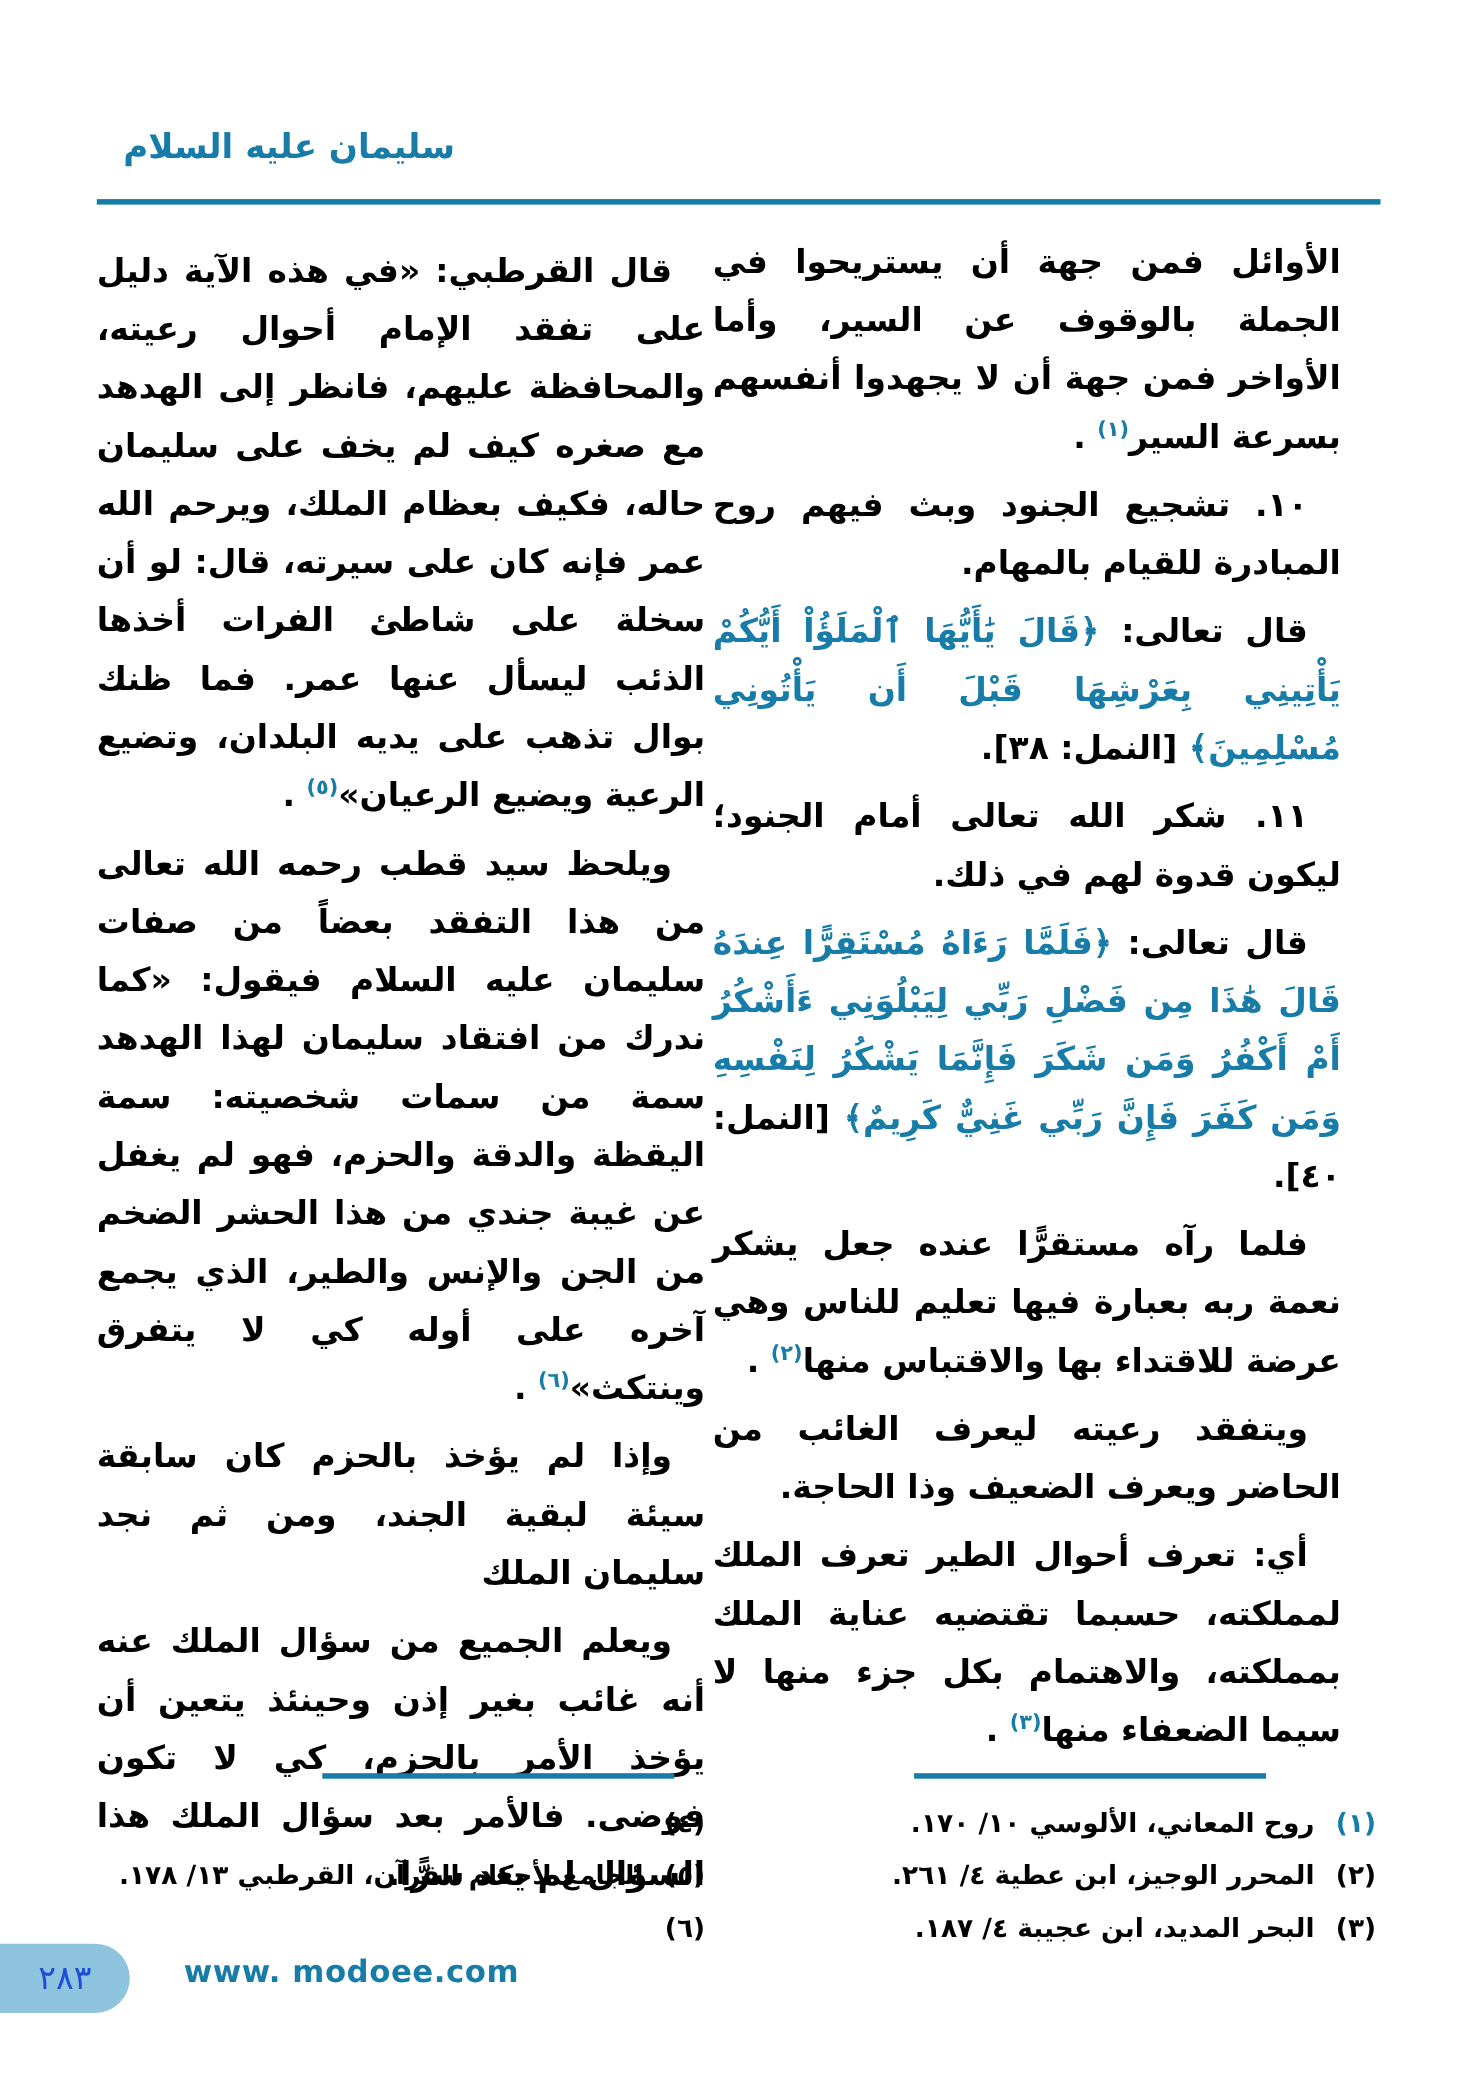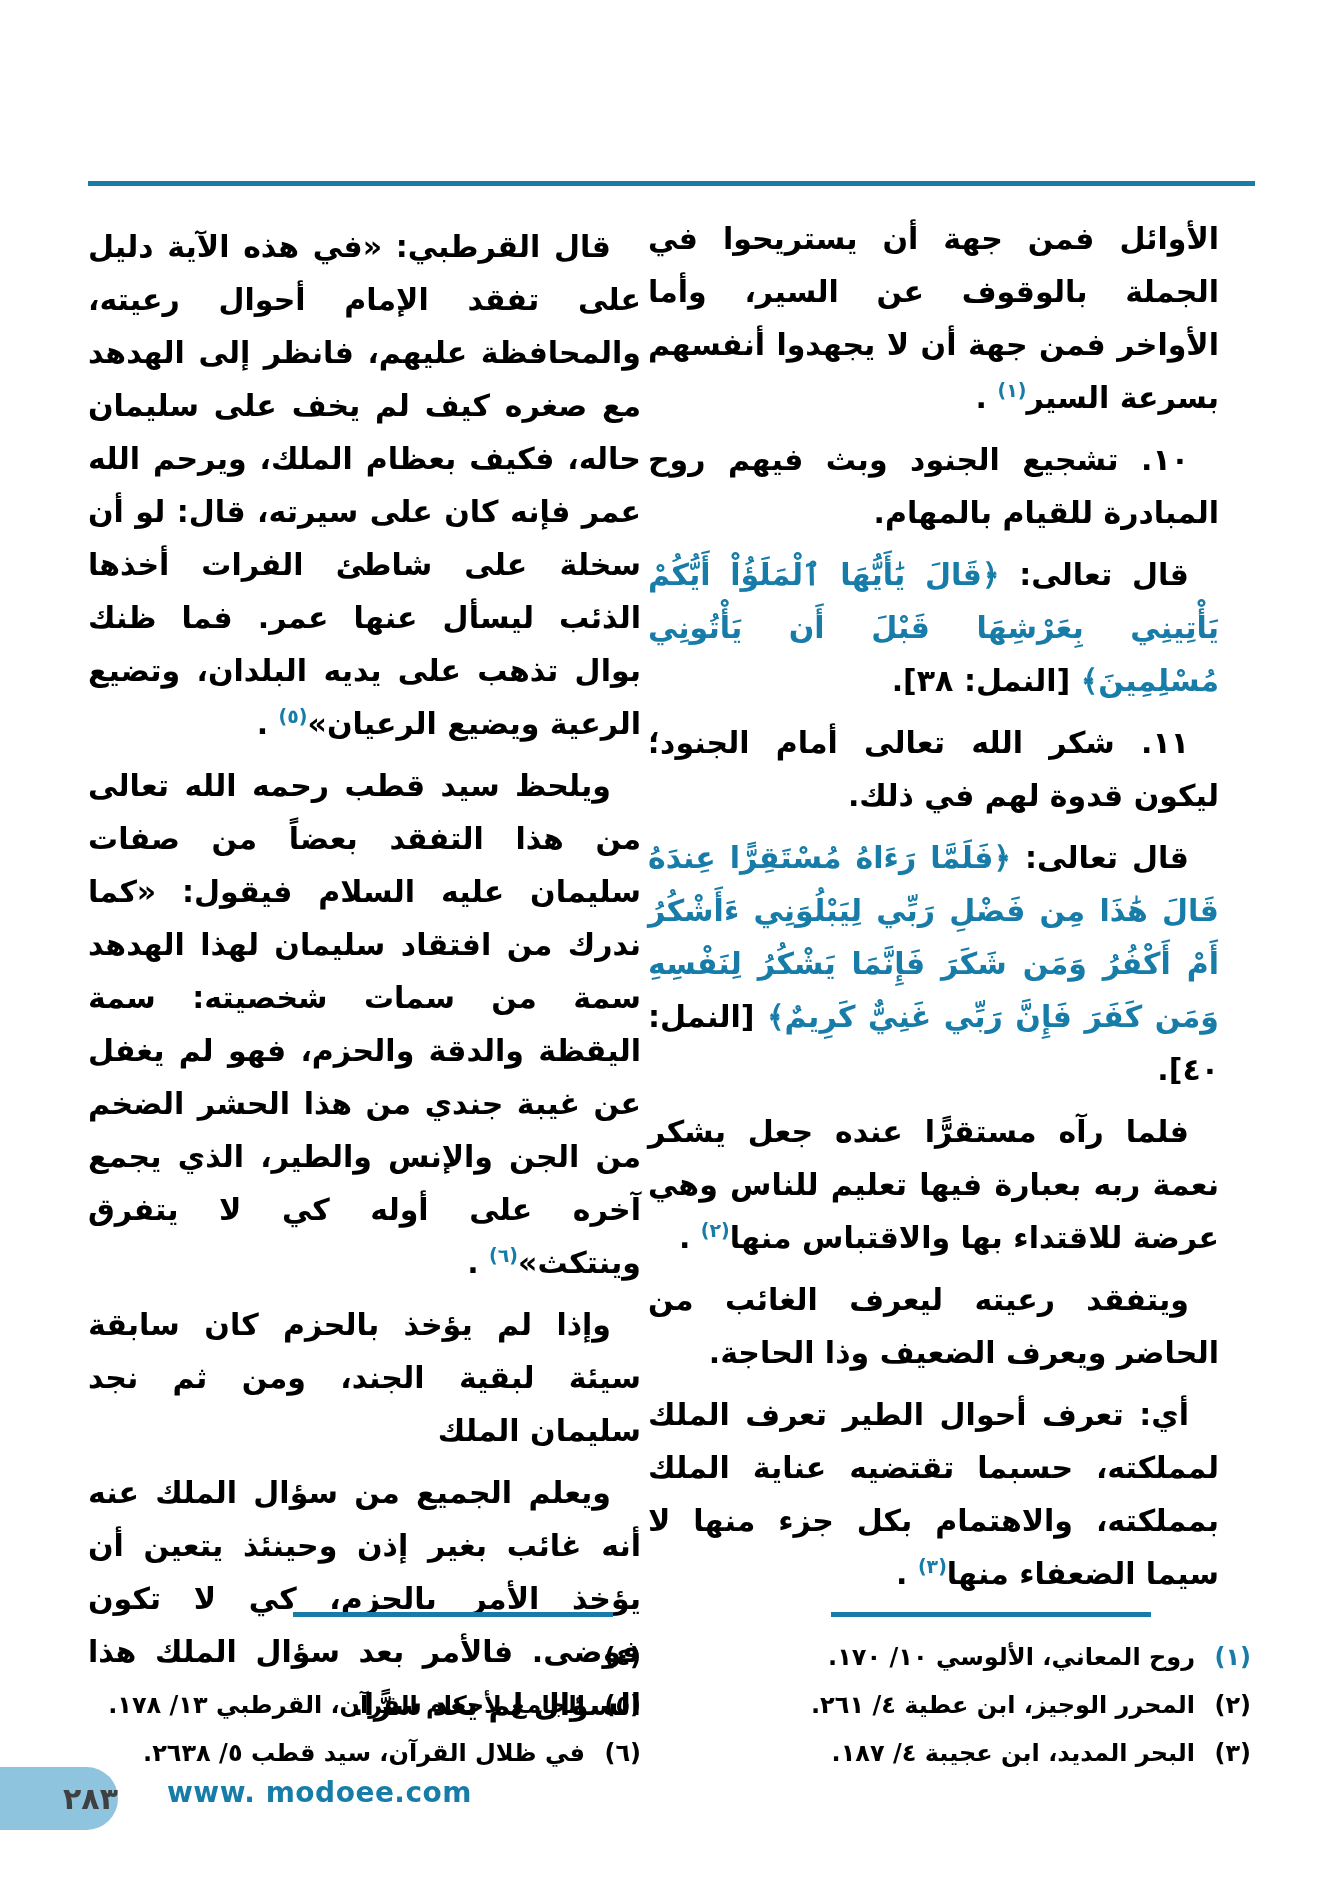--- a/index.html
+++ b/index.html
@@ -57,34 +57,35 @@
   .fnnum{min-width:46px;flex:0 0 auto;}
   .fnnum.accent{color:var(--accent);}
   .fntext{flex:1 1 auto;}
 
   
   .page-badge{
     position:absolute;left:0;top:1767px;width:118px;height:63px;
     background:var(--badge);border-radius:0 32px 32px 0;
   }
   .page-badge .num{
-    display:block;width:100%;height:100%;line-height:63px;
-    color:#404040;font-size:30px;font-weight:bold;direction:rtl;
+    display:block;width:100%;height:100%;text-align:center;line-height:63px;
+    color:#1d4ed8;font-size:30px;font-weight:normal;direction:rtl;
   }
   .footer-url{
     position:absolute;left:167px;top:1776px;
     color:var(--accent);font-size:28px;font-weight:bold;
     direction:ltr;letter-spacing:0.5px;white-space:nowrap;
   }
 </style>
 </head>
 <body>
 
 <div class="page">
 
+  <div class="title">سليمان عليه السلام</div>
   <div class="header-rule"></div>
 
   <section class="col col-right">
       <p class="para noindent"><span>الأوائل فمن جهة أن يستريحوا في الجملة بالوقوف عن السير، وأما الأواخر فمن جهة أن لا يجهدوا أنفسهم بسرعة السير</span><span class="fnmark">(١)</span><span> .</span></p>
       <p class="para"><span>١٠. تشجيع الجنود وبث فيهم روح المبادرة للقيام بالمهام.</span></p>
       <p class="para"><span>قال تعالى: </span><span class="quran">﴿قَالَ يَٰأَيُّهَا ٱلْمَلَؤُاْ أَيُّكُمْ يَأْتِينِي بِعَرْشِهَا قَبْلَ أَن يَأْتُونِي مُسْلِمِينَ﴾</span><span> [النمل: ٣٨].</span></p>
       <p class="para"><span>١١. شكر الله تعالى أمام الجنود؛ ليكون قدوة لهم في ذلك.</span></p>
       <p class="para"><span>قال تعالى: </span><span class="quran">﴿فَلَمَّا رَءَاهُ مُسْتَقِرًّا عِندَهُ قَالَ هَٰذَا مِن فَضْلِ رَبِّي لِيَبْلُوَنِي ءَأَشْكُرُ أَمْ أَكْفُرُ وَمَن شَكَرَ فَإِنَّمَا يَشْكُرُ لِنَفْسِهِ وَمَن كَفَرَ فَإِنَّ رَبِّي غَنِيٌّ كَرِيمٌ﴾</span><span> [النمل: ٤٠].</span></p>
       <p class="para"><span>فلما رآه مستقرًّا عنده جعل يشكر نعمة ربه بعبارة فيها تعليم للناس وهي عرضة للاقتداء بها والاقتباس منها</span><span class="fnmark">(٢)</span><span> .</span></p>
       <p class="para"><span>ويتفقد رعيته ليعرف الغائب من الحاضر ويعرف الضعيف وذا الحاجة.</span></p>
@@ -120,21 +121,20 @@
     <div class="fnlist">
         <div class="fnrow">
           <span class="fnnum">(٤)</span>
         </div>
         <div class="fnrow">
           <span class="fnnum">(٥)</span>
           <span class="fntext">الجامع لأحكام القرآن، القرطبي ١٣/ ١٧٨.</span>
         </div>
         <div class="fnrow">
           <span class="fnnum">(٦)</span>
-          <span class="fntext">في ظلال القرآن، سيد قطب ٥/ ٢٦٣٨.</span>
         </div>
       </div>
   </aside>
 
   <div class="page-badge">
     <span class="num">٢٨٣</span>
   </div>
   <div class="footer-url">www. modoee.com</div>
 
 </div>

